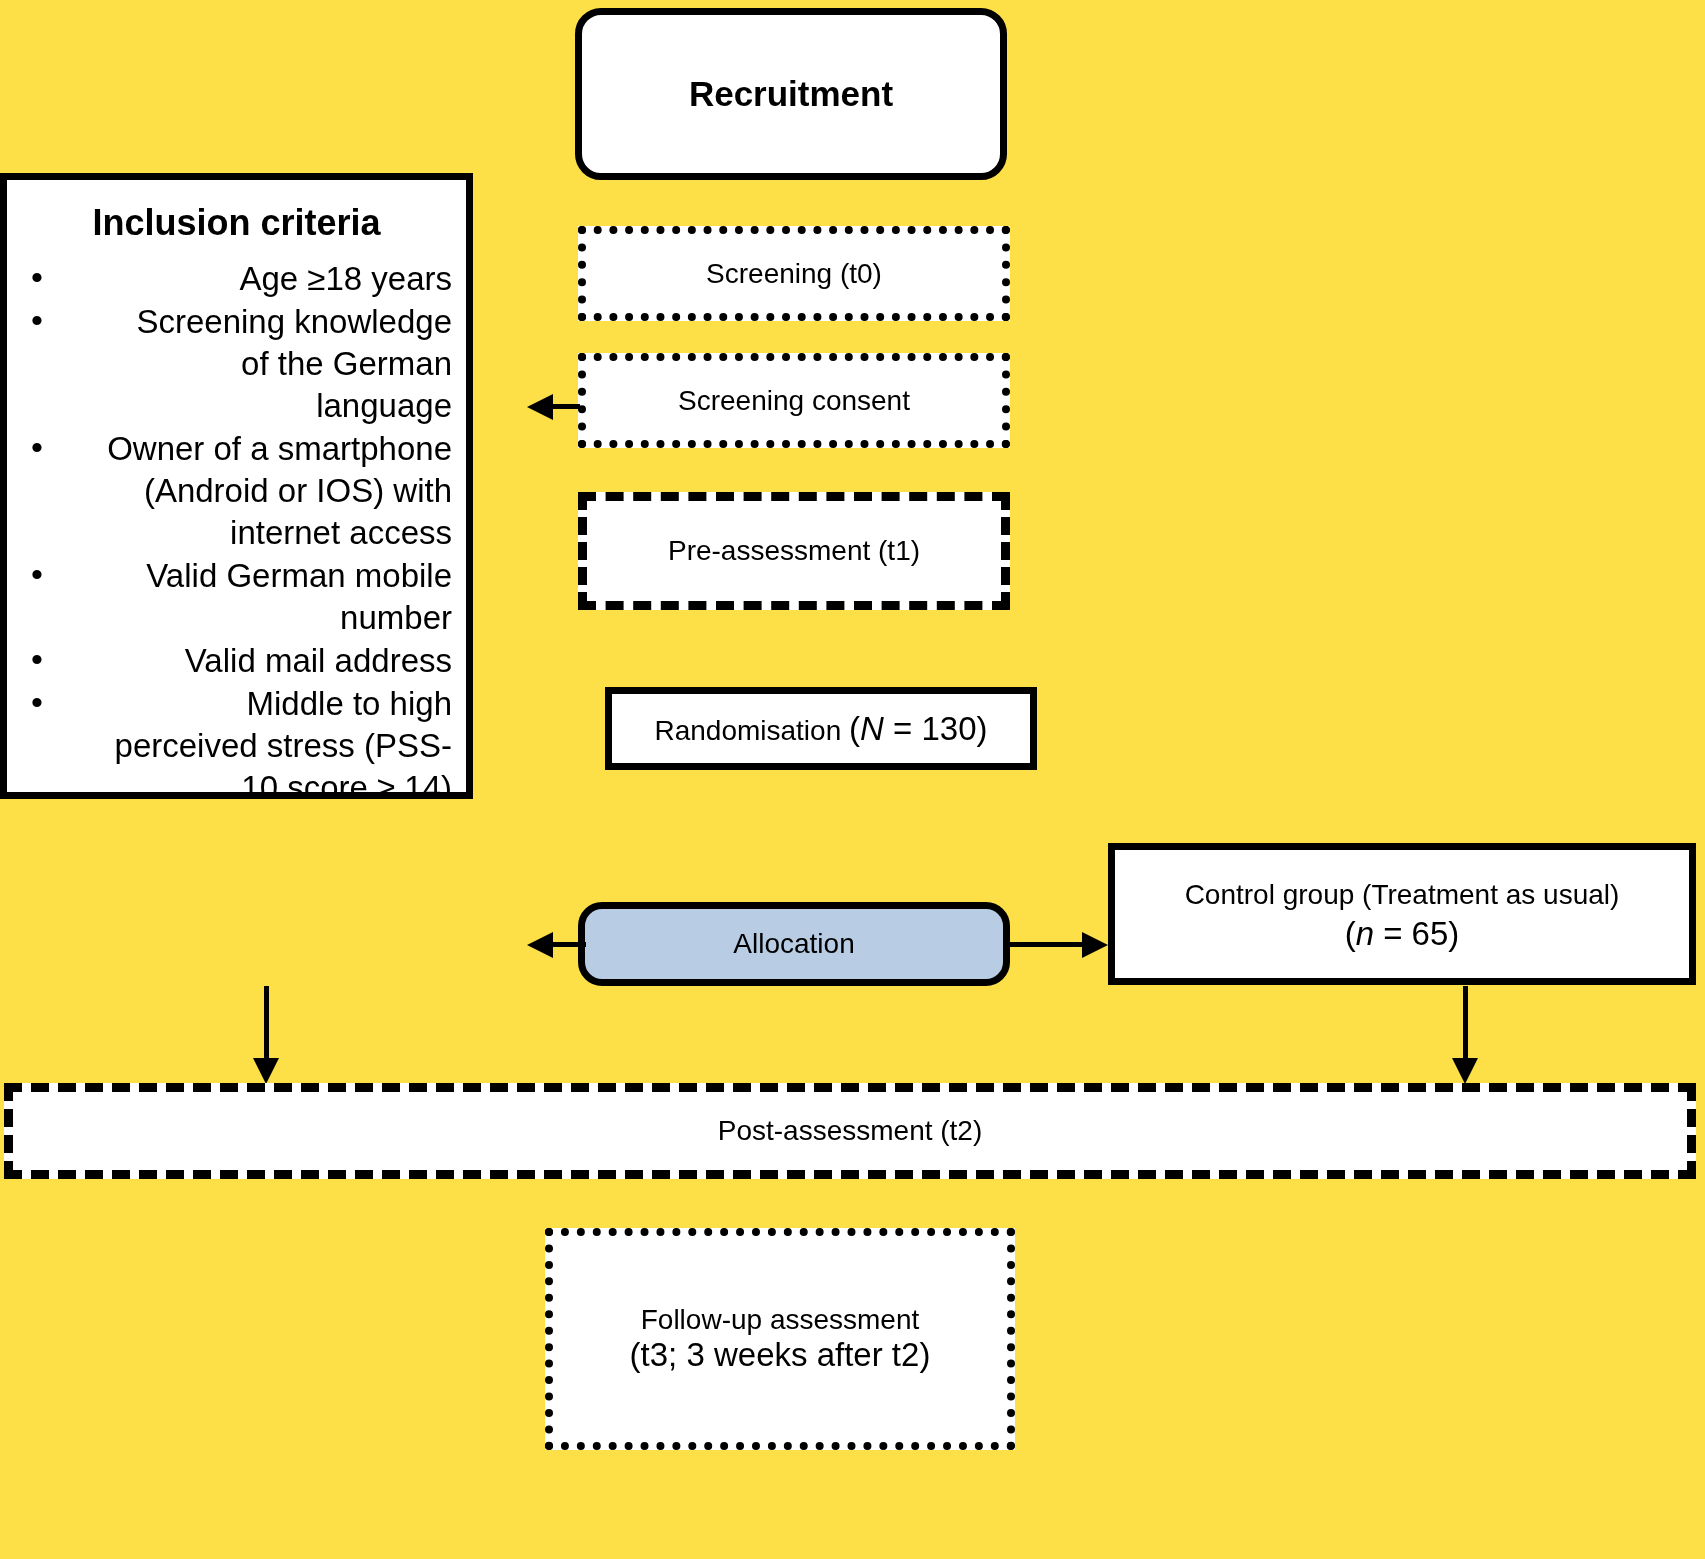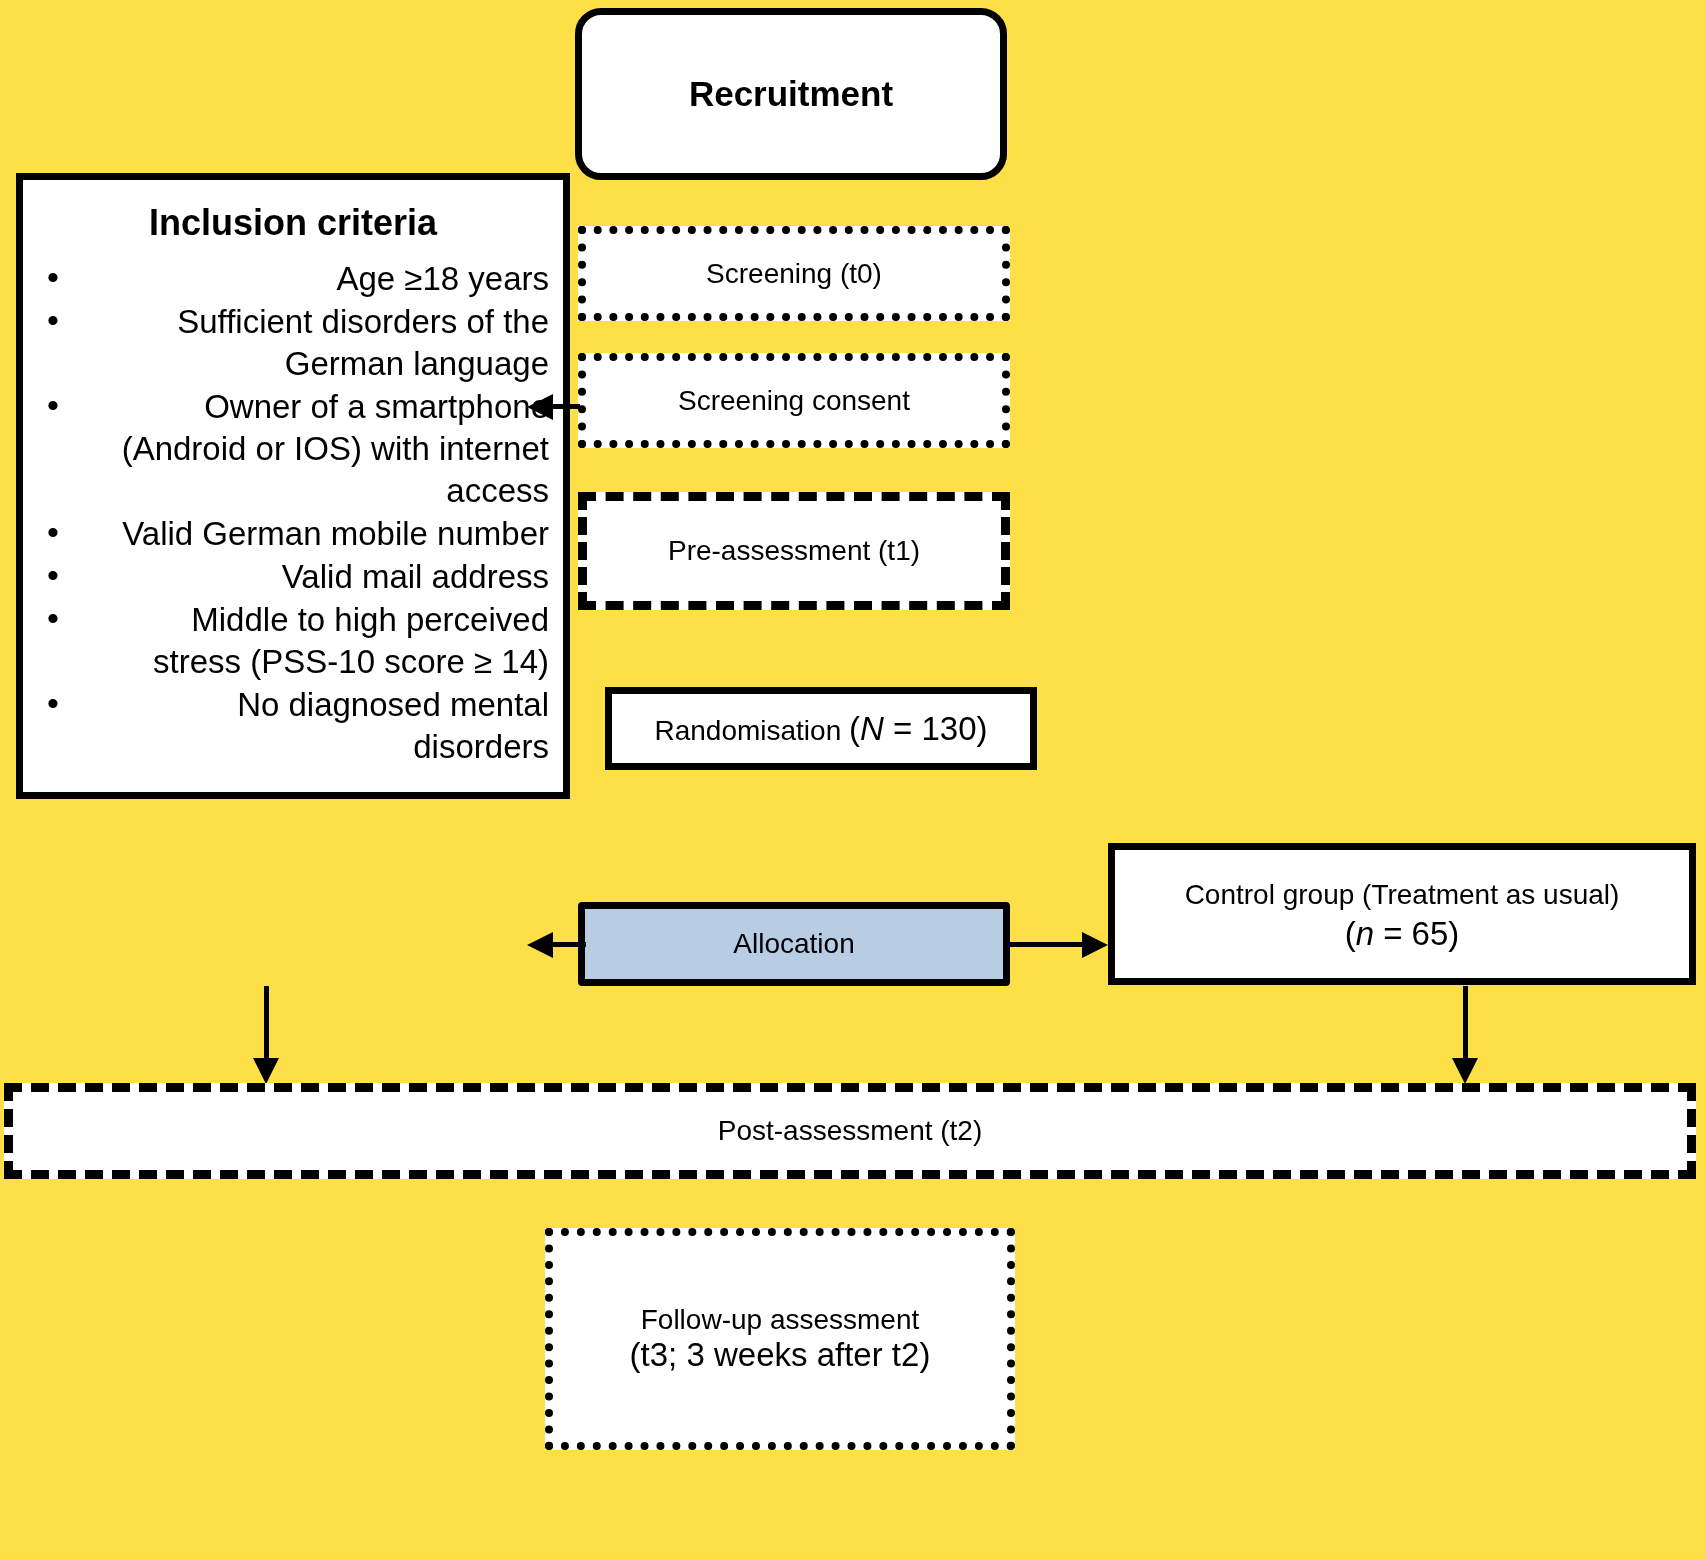--- a/index.html
+++ b/index.html
@@ -34,21 +34,21 @@
   .dotted {
     border: 8px dotted #000;
   }
   .dashed {
     border: 9px dashed #000;
   }
   .rounded {
     border-radius: 26px;
   }
   .rounded-sm {
-    border-radius: 4px;
+    border-radius: 24px;
   }
   .title-bold {
     font-weight: bold;
     font-size: 35px;
     letter-spacing: 0px;
   }
   .lbl-bold {
     font-weight: normal;
     font-size: 28px;
   }
@@ -127,25 +127,25 @@
 </style>
 </head>
 <body>
 
 <div id="canvas">
 
   <div class="box solid rounded" id="node-recruitment" style="left:575px; top:8px; width:432px; height:172px;">
     <span class="title-bold">Recruitment</span>
   </div>
 
-  <div class="box solid" id="inclusion-box" style="left:16px; top:173px; width:554px; height:626px;">
+  <div class="box solid" id="inclusion-box" style="left:0; top:173px; width:473px; height:626px;">
     <div id="inclusion-title">Inclusion criteria</div>
     <ul class="criteria">
       <li>Age ≥18 years</li>
-      <li>Sufficient disorders of the German language</li>
+      <li>Screening knowledge of the German language</li>
       <li>Owner of a smartphone (Android or IOS) with internet access</li>
       <li>Valid German mobile number</li>
       <li>Valid mail address</li>
       <li>Middle to high perceived stress (PSS-10 score ≥ 14)</li>
       <li>No diagnosed mental disorders</li>
 
     </ul>
   </div>
 
   <div class="box dotted" id="node-screening" style="left:578px; top:226px; width:432px; height:95px;">

